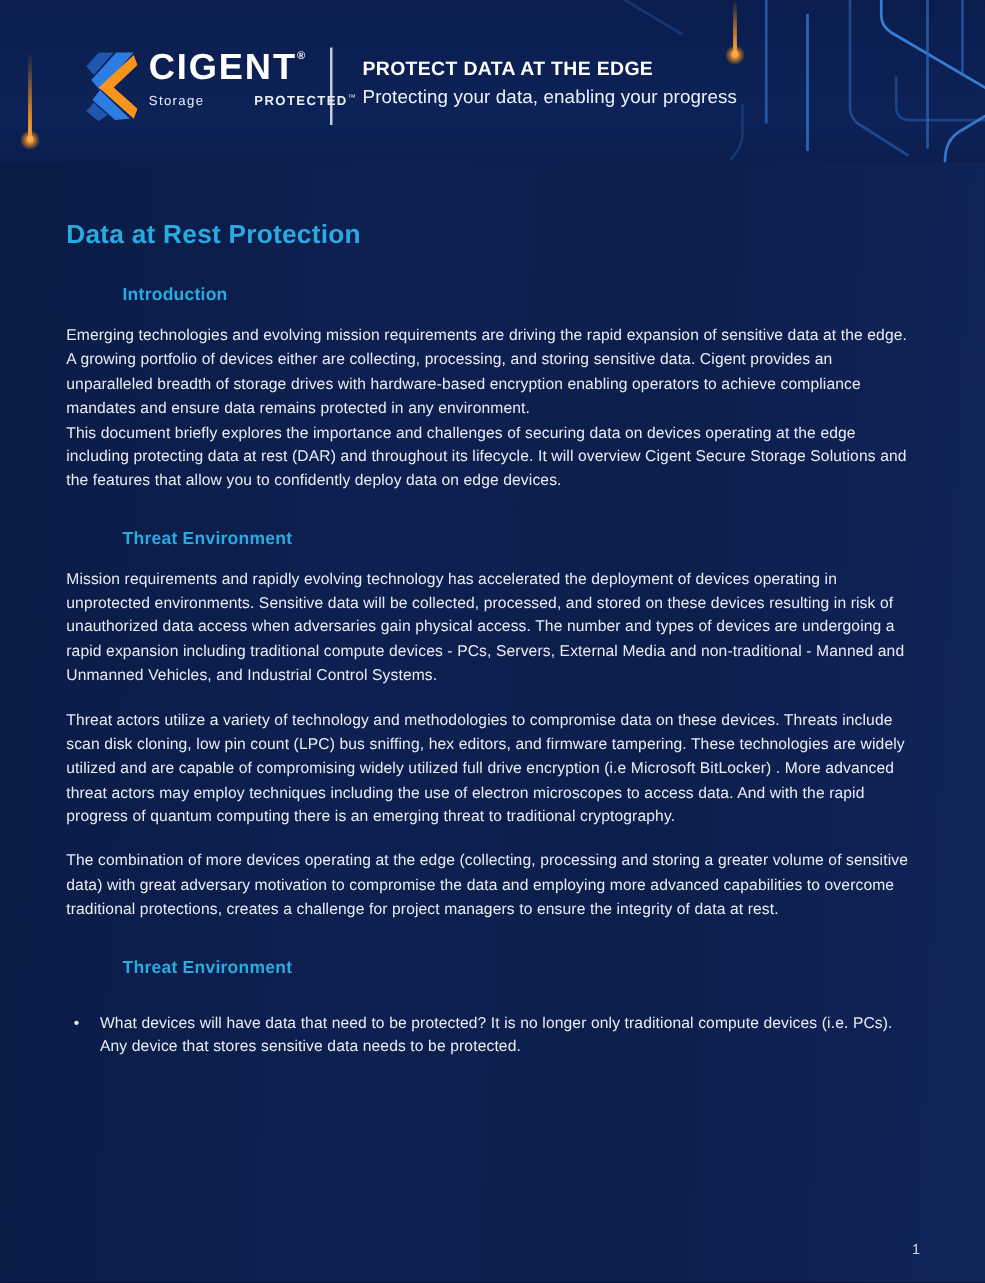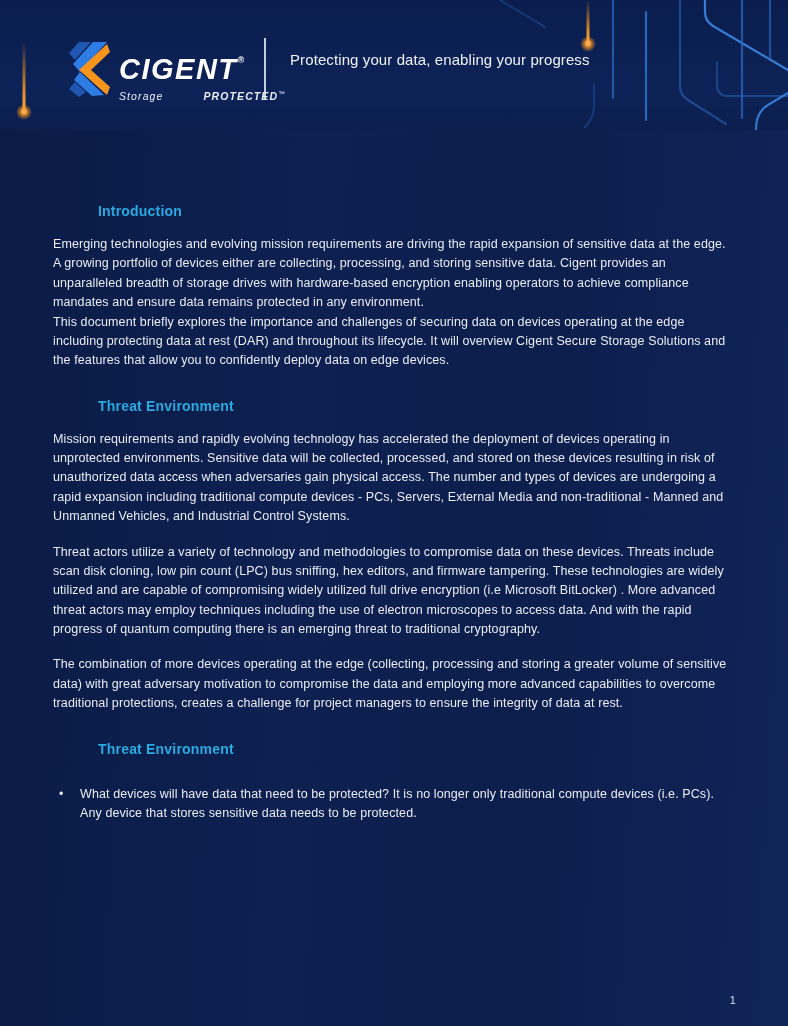--- a/index.html
+++ b/index.html
@@ -23,22 +23,21 @@
     background: linear-gradient(180deg, #0a1d4e 0%, #0d2257 72%, #0b1e4d 100%);
     overflow: hidden;
   }
   .circuit { position: absolute; top: 0; left: 0; }
 
   .brand-block {
     position: absolute;
     left: 66px;
     top: 40px;
     display: flex;
-    align-items: flex-end;
-    font-style: italic;
+    align-items: flex-start;
   }
   .brand-text { margin-left: 9px; }
   .brand-name {
     color: #ffffff;
     font-weight: 700;
     font-size: 29px;
     letter-spacing: 1.5px;
     line-height: 1;
   }
   .brand-name sup { font-size: 9px; vertical-align: 16px; letter-spacing: 0; }
@@ -180,26 +179,28 @@
       </span>
       <span class="brand-text">
         <span class="brand-name"><span>CIGENT</span><sup>®</sup></span>
         <div class="brand-tagline"><span>Storage</span><span class="bold">PROTECTED</span><sup>™</sup></div>
       </span>
     </div>
 
     <div class="header-divider"></div>
 
     <div class="header-copy">
+      <div class="header-title">PROTECT DATA AT THE EDGE</div>
       <div class="header-subtitle">Protecting your data, enabling your progress</div>
     </div>
   </div>
 
   <div class="content">
 
+    <h1 class="doc-title">Data at Rest Protection</h1>
 
     <div class="section">
       <h2 class="section-heading">Introduction</h2>
       <p class="para">Emerging technologies and evolving mission requirements are driving the rapid expansion of sensitive data at the edge. A growing portfolio of devices either are collecting, processing, and storing sensitive data. Cigent provides an unparalleled breadth of storage drives with hardware-based encryption enabling operators to achieve compliance mandates and ensure data remains protected in any environment.</p>
       <p class="para tight">This document briefly explores the importance and challenges of securing data on devices operating at the edge including protecting data at rest (DAR) and throughout its lifecycle. It will overview Cigent Secure Storage Solutions and the features that allow you to confidently deploy data on edge devices.</p>
     </div>
 
     <div class="section">
       <h2 class="section-heading">Threat Environment</h2>
       <p class="para">Mission requirements and rapidly evolving technology has accelerated the deployment of devices operating in unprotected environments. Sensitive data will be collected, processed, and stored on these devices resulting in risk of unauthorized data access when adversaries gain physical access. The number and types of devices are undergoing a rapid expansion including traditional compute devices - PCs, Servers, External Media and non-traditional - Manned and Unmanned Vehicles, and Industrial Control Systems.</p>

